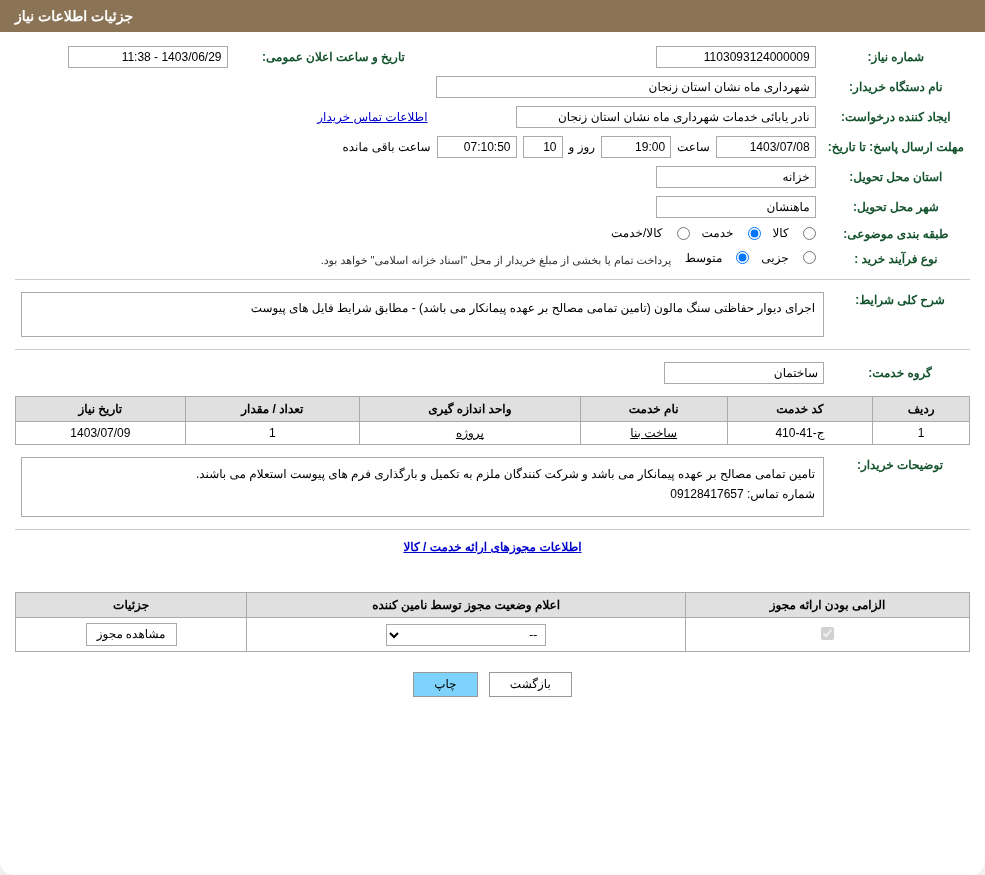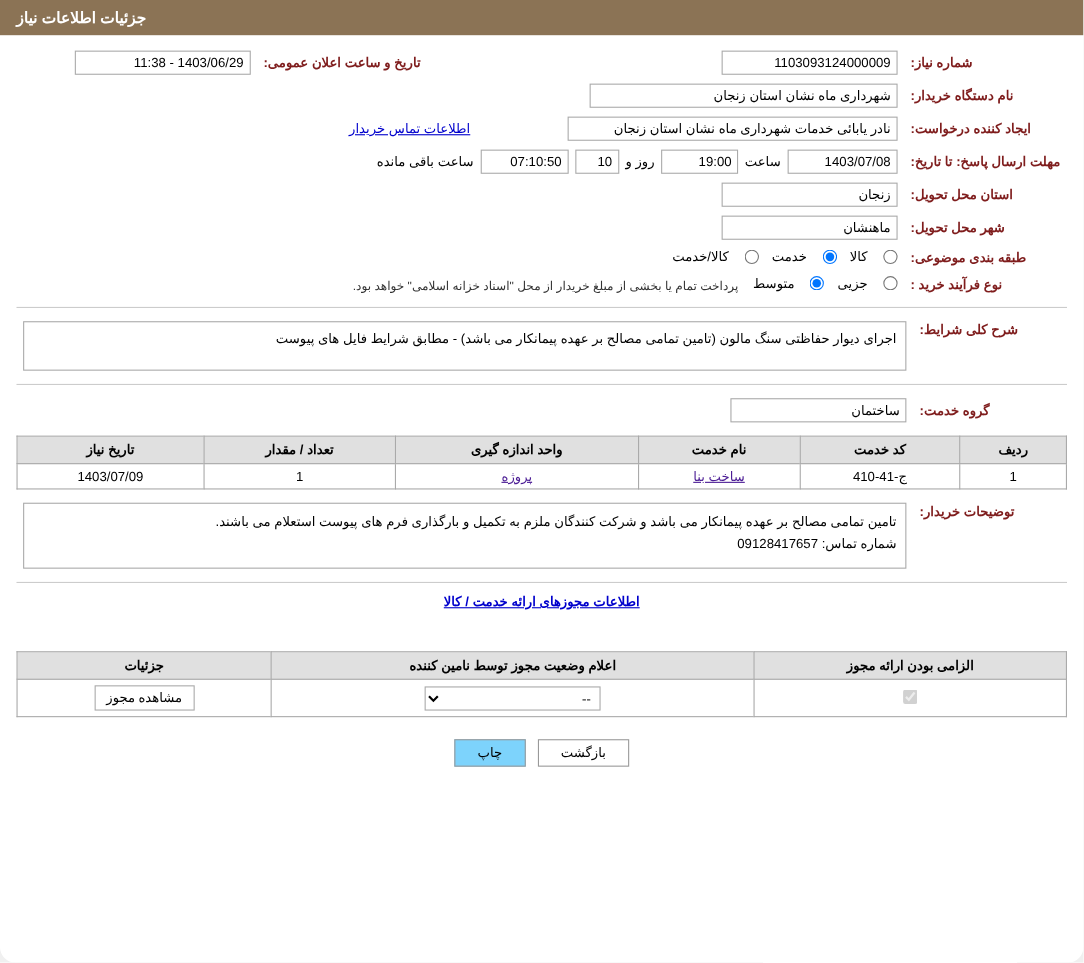--- a/index.html
+++ b/index.html
@@ -30,23 +30,23 @@
     .info-table {
       width: 100%;
       border-collapse: collapse;
       margin-bottom: 8px;
     }
     .info-table td {
       padding: 4px 6px;
       vertical-align: middle;
     }
     .label-cell {
-      color: #7f1d1d;
-      font-weight: bold;
-      text-align: left;
+      color: #14532d;
+      font-weight: bold;
+      text-align: center;
       white-space: nowrap;
       width: 140px;
     }
     .value-cell {
       text-align: right;
     }
     .input-box {
       border: 1px solid #aaa;
       background: #fff;
       padding: 3px 5px;
@@ -107,21 +107,21 @@
       padding: 5px 8px;
       text-align: center;
       font-weight: bold;
     }
     .services-table td {
       border: 1px solid #aaa;
       padding: 4px 8px;
       text-align: center;
     }
     .link-blue {
-      color: #4c1d95;
+      color: #000000;
       text-decoration: underline;
     }
     .notes-box {
       border: 1px solid #aaa;
       padding: 6px 8px;
       background: #fff;
       min-height: 60px;
       width: 100%;
       line-height: 1.7;
       text-align: right;
@@ -219,21 +219,21 @@
         </td>
         <td style="width:30px"></td>
         <td class="label-cell" style="width:200px">تاریخ و ساعت اعلان عمومی:</td>
         <td class="value-cell">
           <div class="input-box input-medium">1403/06/29 - 11:38</div>
         </td>
       </tr>
       <tr>
         <td class="label-cell">نام دستگاه خریدار:</td>
         <td class="value-cell" colspan="4">
-          <div class="input-box" style="width:280px">شهرداری ماه نشان استان زنجان</div>
+          <div class="input-box" style="width:380px">شهرداری ماه نشان استان زنجان</div>
         </td>
       </tr>
       <tr>
         <td class="label-cell">ایجاد کننده درخواست:</td>
         <td class="value-cell" colspan="2">
           <div class="input-box" style="width:300px">نادر یابائی خدمات شهرداری ماه نشان استان زنجان</div>
         </td>
         <td colspan="2">
           <span class="blue-link">اطلاعات تماس خریدار</span>
         </td>
@@ -248,21 +248,21 @@
             <span>روز و</span>
             <div class="input-box" style="width:40px">10</div>
             <div class="input-box" style="width:80px">07:10:50</div>
             <span>ساعت باقی مانده</span>
           </div>
         </td>
       </tr>
       <tr>
         <td class="label-cell">استان محل تحویل:</td>
         <td class="value-cell" colspan="4">
-          <div class="input-box input-medium">زنجان</div>
+          <div class="input-box input-medium">خزانه</div>
         </td>
       </tr>
       <tr>
         <td class="label-cell">شهر محل تحویل:</td>
         <td class="value-cell" colspan="4">
           <div class="input-box input-medium">ماهنشان</div>
         </td>
       </tr>
       <tr>
         <td class="label-cell">طبقه بندی موضوعی:</td>

